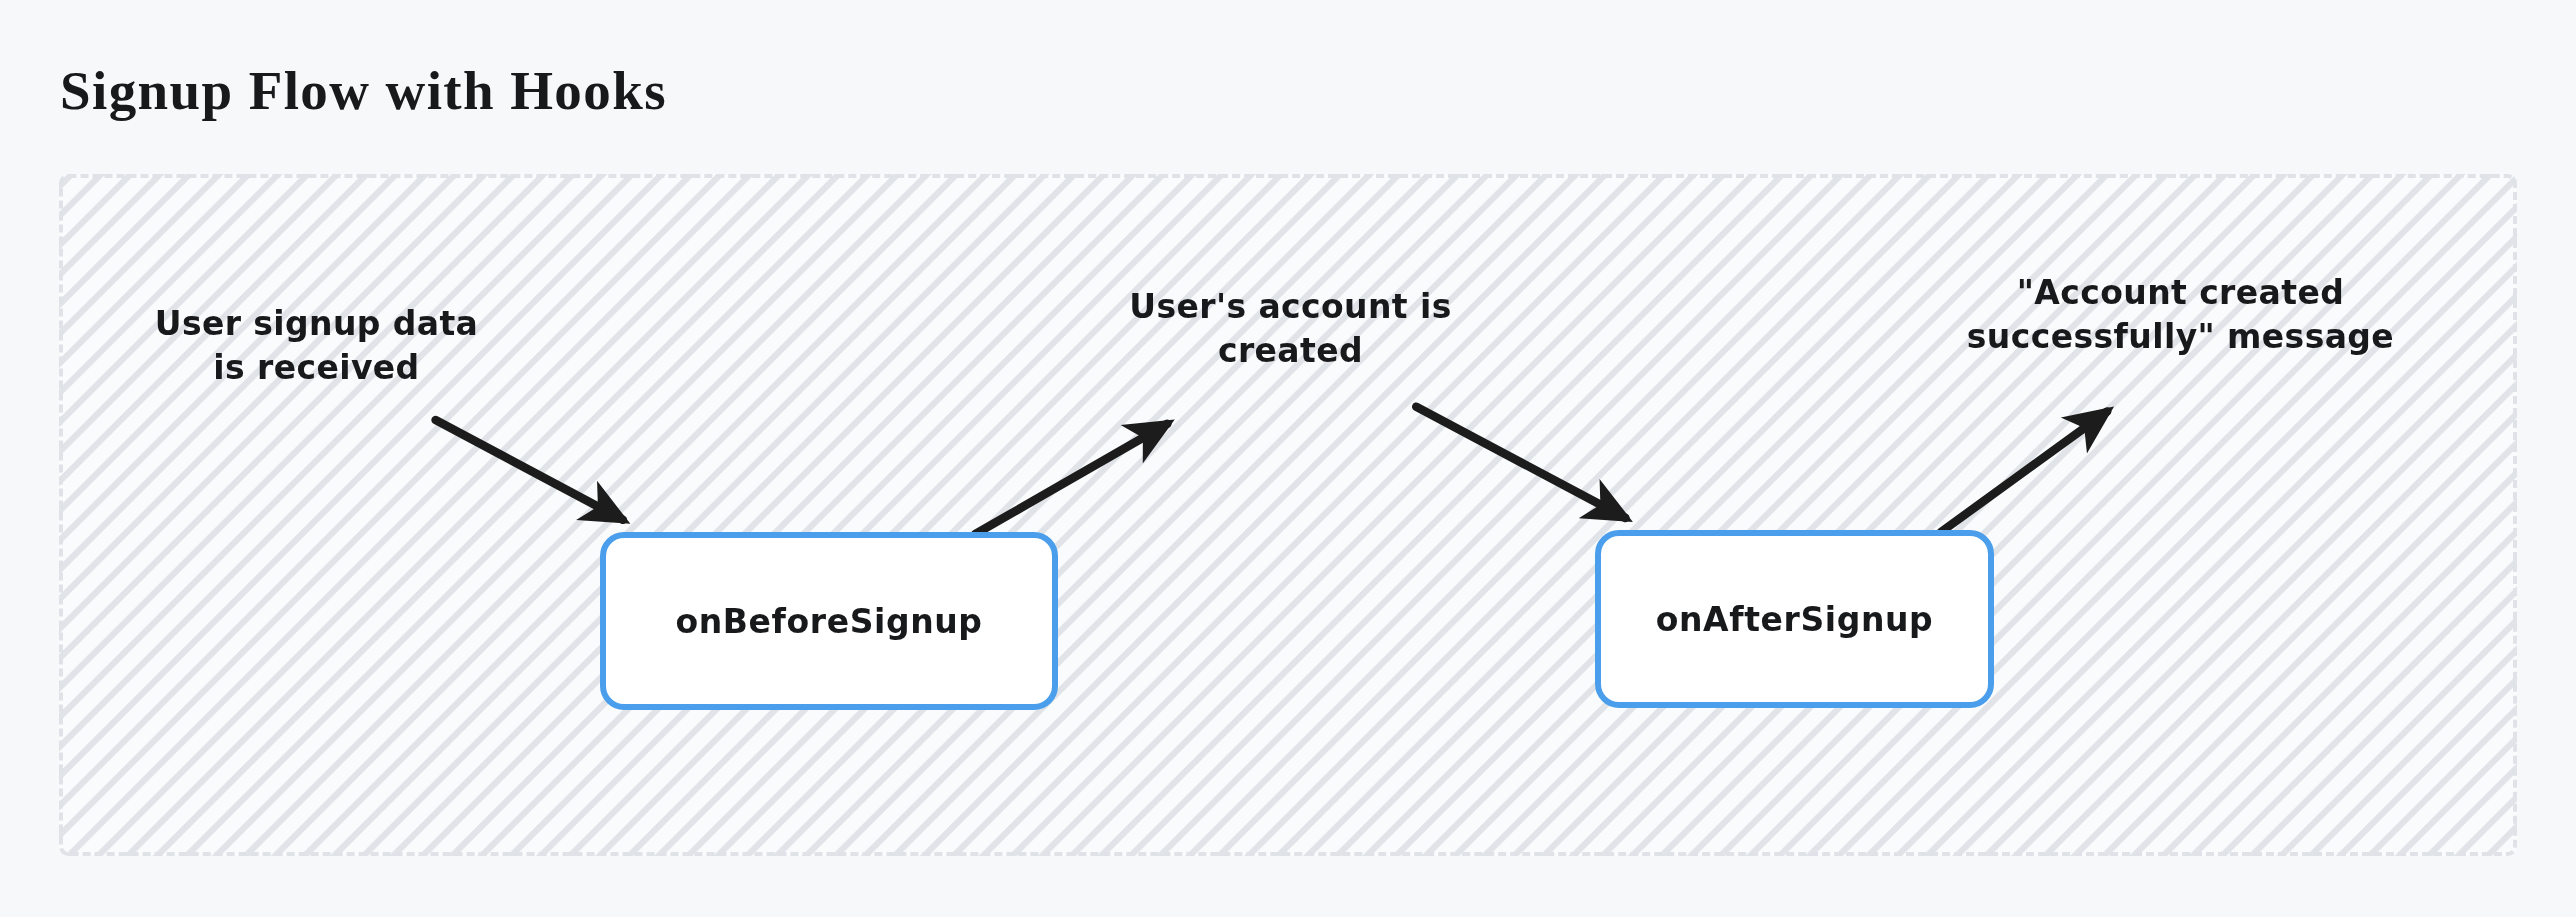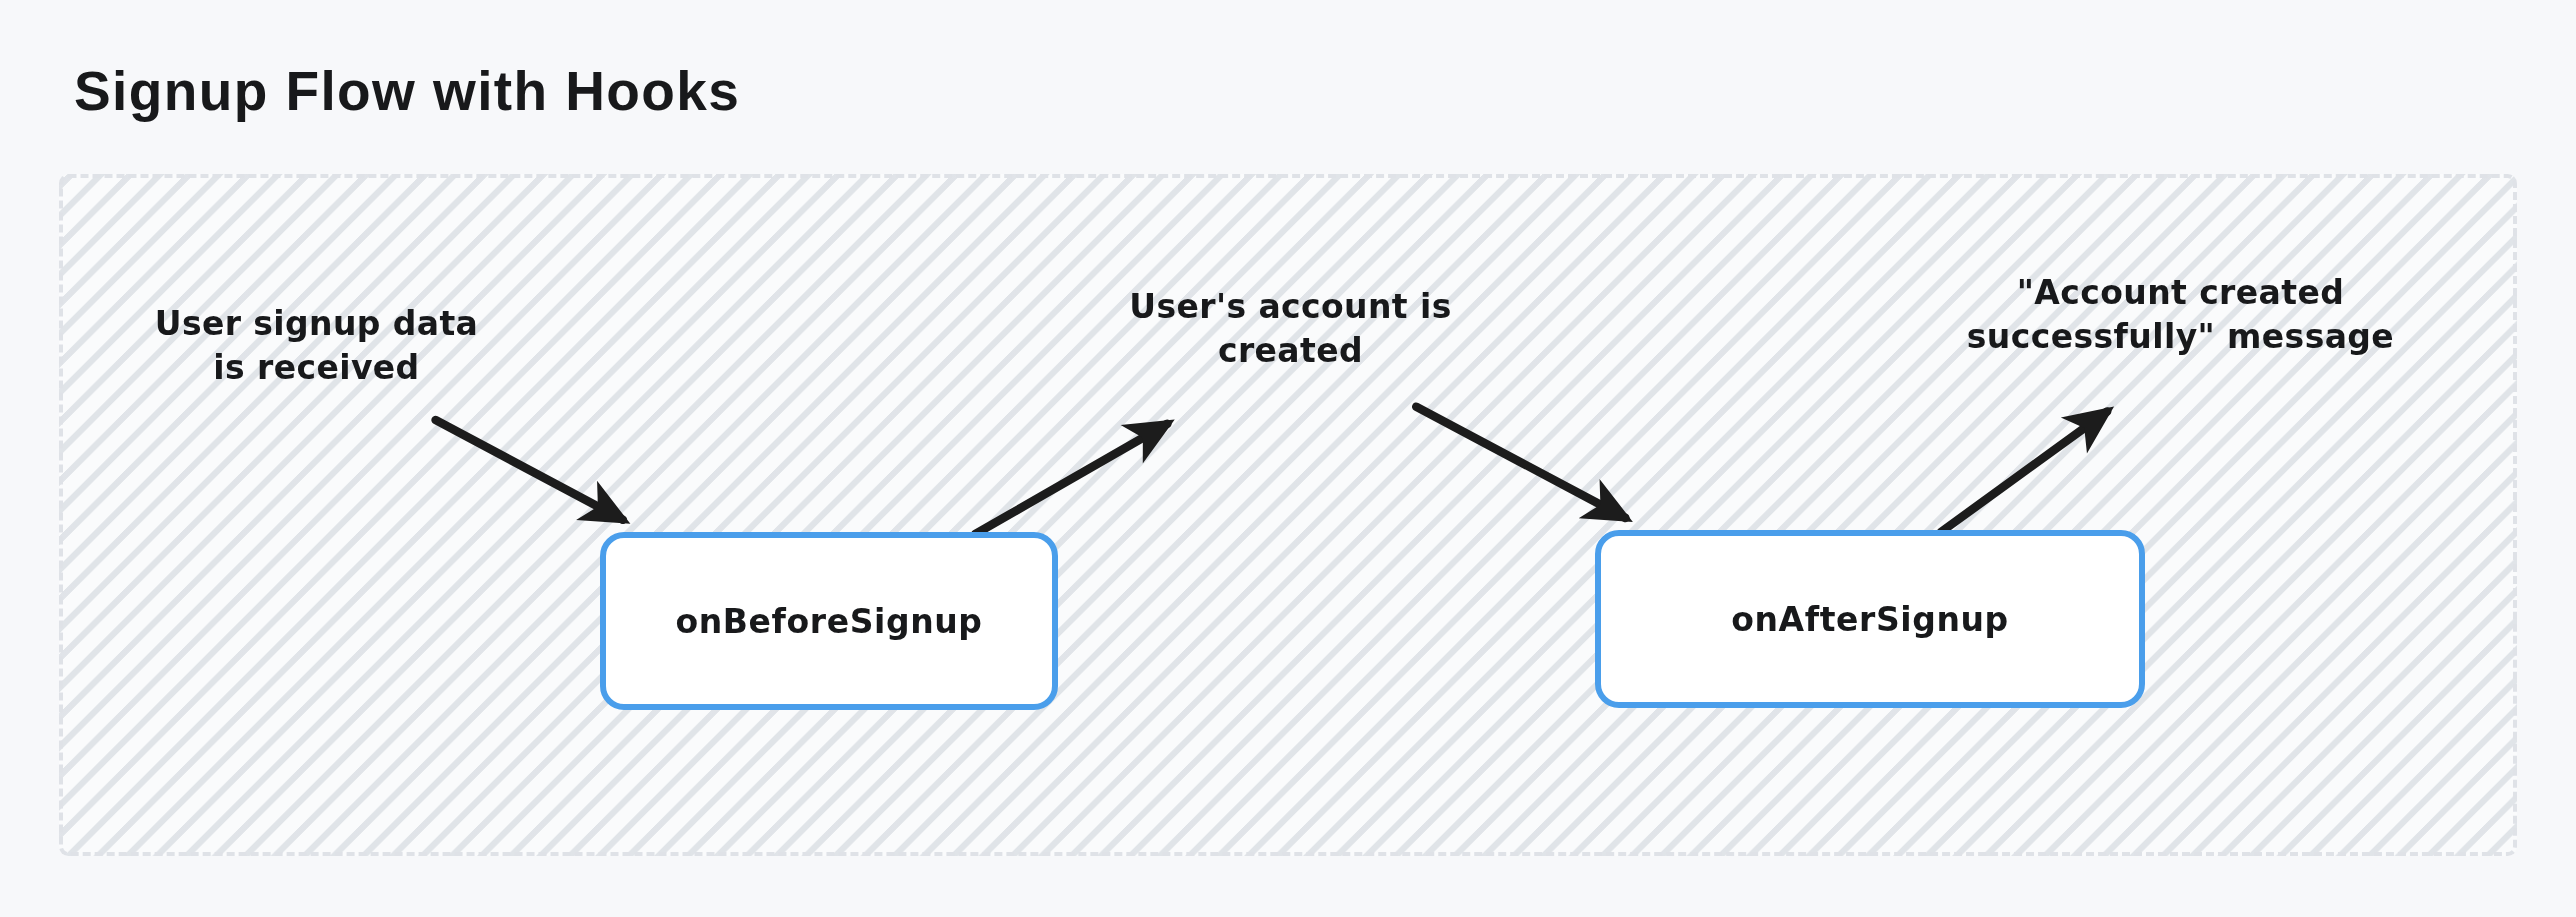--- a/index.html
+++ b/index.html
@@ -12,23 +12,23 @@
     width: 2576px;
     height: 917px;
     background: #f7f8fa;
     overflow: hidden;
     font-family: "DejaVu Sans", sans-serif;
   }
 
   
   #page-title {
     position: absolute;
-    left: 74px;
+    left: 60px;
     top: 59px;
-    font-family: Liberation Sans, sans-serif;
+    font-family: Liberation Serif, serif;
     font-weight: 700;
     font-size: 55px;
     letter-spacing: 1.4px;
     color: #18191b;
     white-space: nowrap;
   }
 
   
   #flow-container {
     position: absolute;
@@ -75,21 +75,21 @@
   .hook-node .hook-label {
     font-family: "DejaVu Sans", sans-serif;
     font-weight: 700;
     font-size: 33px;
     letter-spacing: 0.6px;
     color: #18191b;
     white-space: nowrap;
   }
 
   #node-before { left: 600px; top: 532px; width: 458px; height: 178px; }
-  #node-after  { left: 1595px; top: 530px; width: 550px; height: 178px; }
+  #node-after  { left: 1595px; top: 530px; width: 399px; height: 178px; }
 
   
   .flow-label {
     position: absolute;
     font-family: "DejaVu Sans", sans-serif;
     font-weight: 700;
     font-size: 33px;
     line-height: 1.32;
     letter-spacing: 0.4px;
     color: #18191b;

